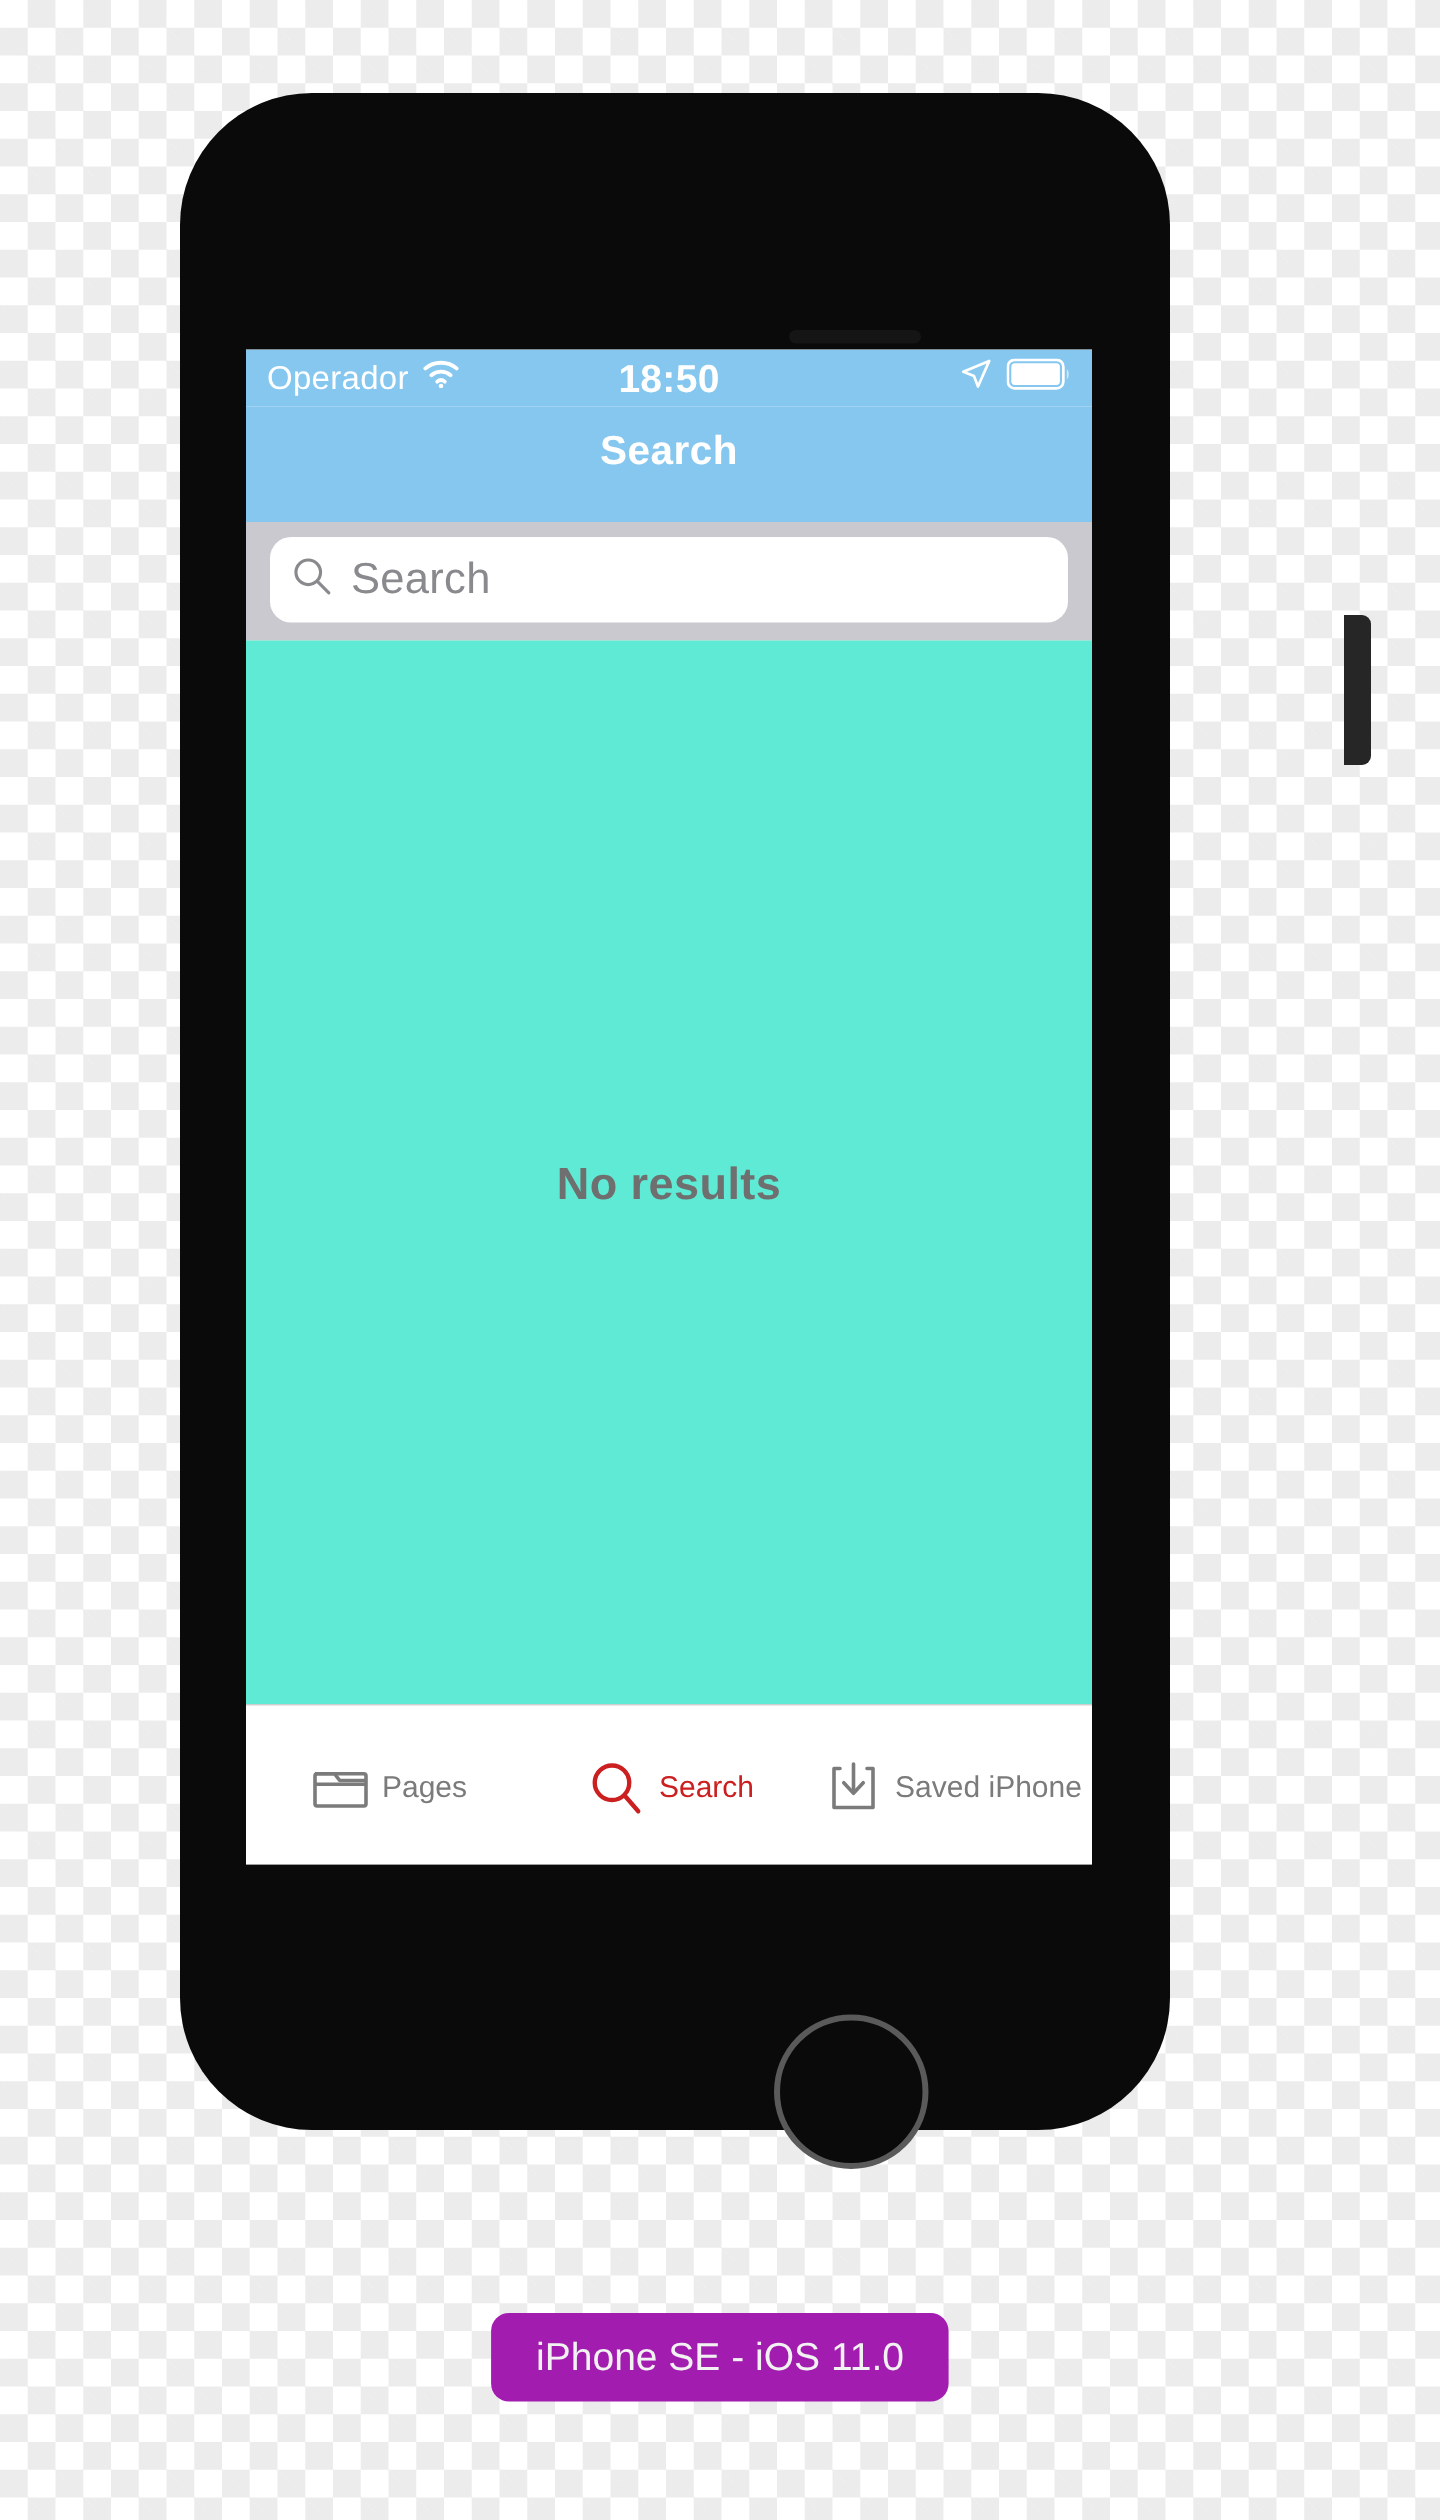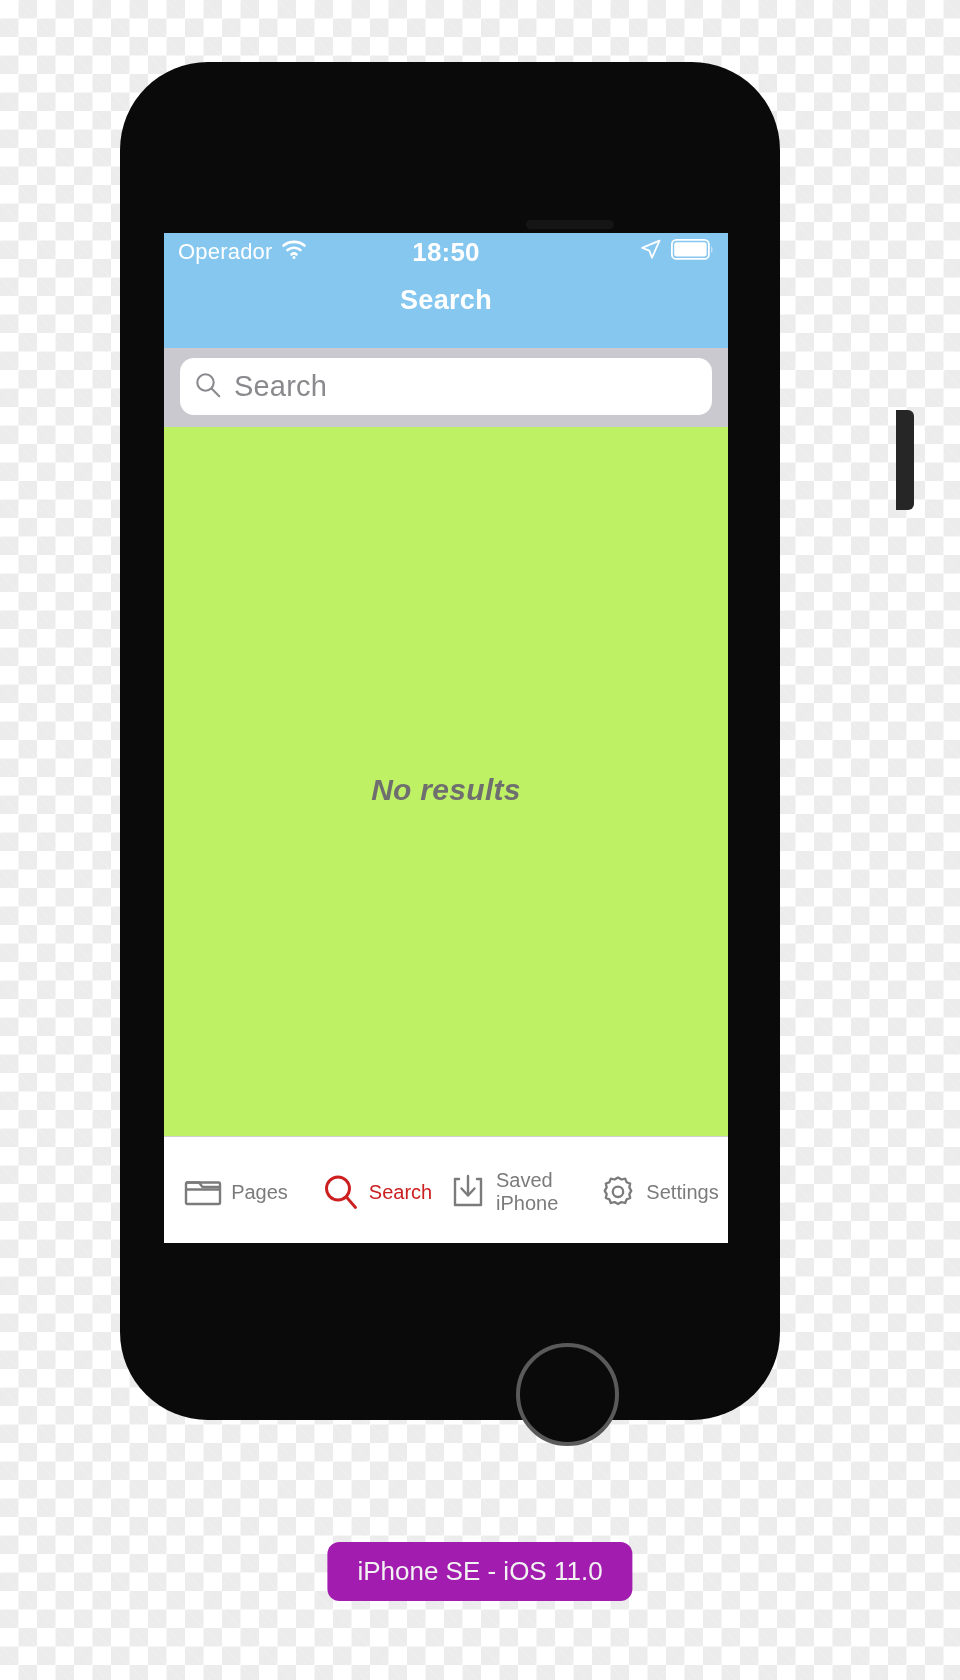--- a/index.html
+++ b/index.html
@@ -114,23 +114,22 @@
     gap:12px;
   }
   #search-placeholder{
     color:#8a8a8e; font-size:29px; letter-spacing:.2px;
   }
 
   
   #content-area{
     flex:1;
     position:relative;
-    background:#bef264;
+    background:#5eead4;
     height:726px;
-    font-style:italic;
   }
   #no-results-label{
     position:absolute;
     left:0; right:0;
     top:0; bottom:0;
     display:flex; align-items:center; justify-content:center;
     font-size:30px; font-weight:bold; color:#6f6f6f;
     letter-spacing:.3px;
   }
 
@@ -262,26 +261,17 @@
       <span class="tab-icon">
         <svg width="44" height="44" viewBox="0 0 44 44" fill="none">
           <path d="M13 9H9v26h26V9h-4" stroke="#7b7b7b" stroke-width="2.4" stroke-linecap="round" stroke-linejoin="round" fill="none"></path>
           <path d="M22 6v19" stroke="#7b7b7b" stroke-width="2.4" stroke-linecap="round"></path>
           <path d="M15.5 18.5L22 25.5L28.5 18.5" stroke="#7b7b7b" stroke-width="2.4" stroke-linecap="round" stroke-linejoin="round" fill="none"></path>
         </svg>
       </span>
       <span class="tab-label">Saved iPhone</span>
     </div>
 
-    <div class="tab-item">
-      <span class="tab-icon">
-        <svg width="44" height="44" viewBox="0 0 44 44" fill="none">
-          <path d="M22 7.5l3.4 2.0 3.8-0.9 1.4 3.6 3.6 1.4-0.9 3.8 2.0 3.4-2.0 3.4 0.9 3.8-3.6 1.4-1.4 3.6-3.8-0.9-3.4 2.0-3.4-2.0-3.8 0.9-1.4-3.6-3.6-1.4 0.9-3.8-2.0-3.4 2.0-3.4-0.9-3.8 3.6-1.4 1.4-3.6 3.8 0.9z" stroke="#7b7b7b" stroke-width="2.3" stroke-linejoin="round" fill="none"></path>
-          <circle cx="22" cy="21.8" r="5.2" stroke="#7b7b7b" stroke-width="2.3" fill="none"></circle>
-        </svg>
-      </span>
-      <span class="tab-label">Settings</span>
-    </div>
 
   </div>
 </div>
 
 <div id="device-label">iPhone SE - iOS 11.0</div>
 
 </body></html>

